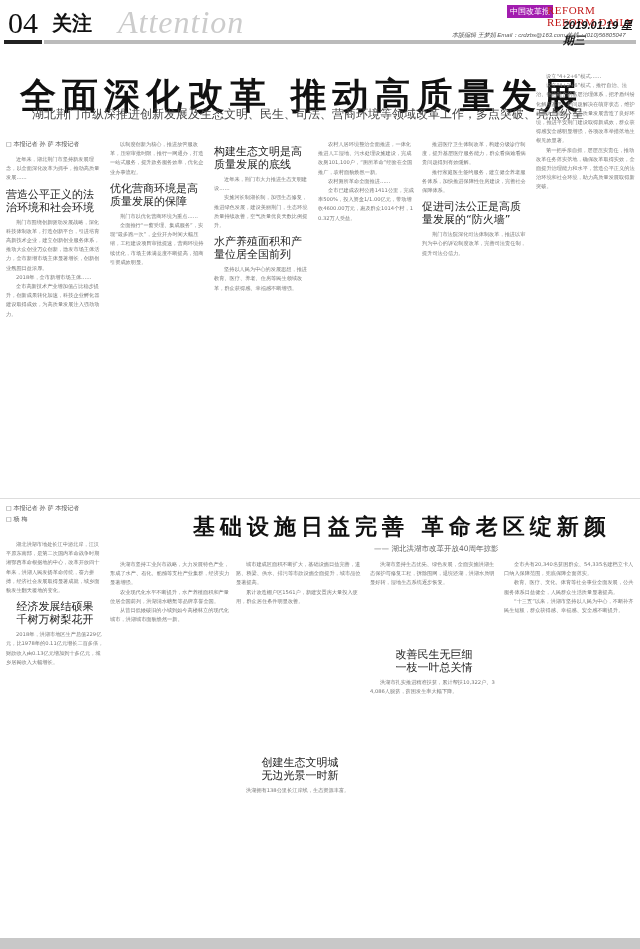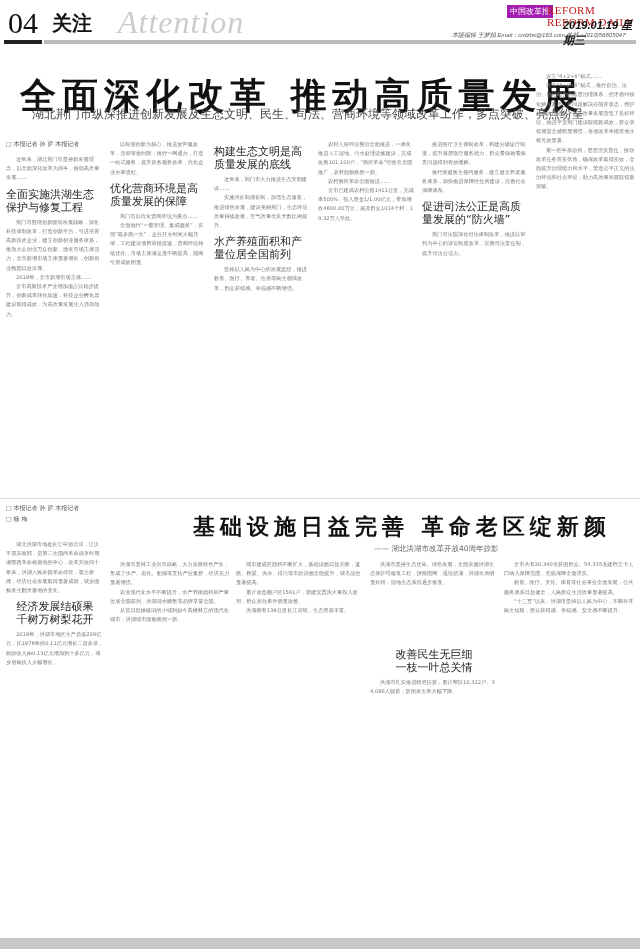--- a/index.html
+++ b/index.html
@@ -51,21 +51,21 @@
 
 <div class="col" style="left:536px;top:72px;width:100px;height:420px;">
   <p class="body-text">设立“4+2+6”模式……</p>
   <p class="body-text">设立“4+2+6”模式，推行自治、法治、德治融合的基层治理体系，把矛盾纠纷化解在基层，把问题解决在萌芽状态，维护社会大局稳定，为高质量发展营造了良好环境，推进平安荆门建设取得新成效，群众获得感安全感明显增强，各项改革举措落地生根见效显著。</p>
   <p class="body-text">第一把手亲自抓，层层压实责任，推动改革任务落实落地，确保改革取得实效，全面提升治理能力和水平，营造公平正义的法治环境和社会环境，助力高质量发展取得新突破。</p>
 </div>
 
 <div class="col" style="left:6px;top:140px;width:98px;height:352px;">
   <div class="byline">□ 本报记者  孙  萨  本报记者</div>
   <p class="body-text">近年来，湖北荆门市坚持新发展理念，以全面深化改革为抓手，推动高质量发展……</p>
-  <div class="sub-title">全面实施洪湖生态保护与修复工程</div>
+  <div class="sub-title">营造公平正义的法治环境和社会环境</div>
   <p class="body-text">荆门市围绕创新驱动发展战略，深化科技体制改革，打造创新平台，引进培育高新技术企业，建立创新创业服务体系，推动大众创业万众创新，激发市场主体活力，全市新增市场主体显著增长，创新创业氛围日益浓厚。</p>
   <p class="body-text">2018年，全市新增市场主体……</p>
   <p class="body-text">全市高新技术产业增加值占比稳步提升，创新成果转化加速，科技企业孵化器建设取得成效，为高质量发展注入强劲动力。</p>
 </div>
 
 <div class="col" style="left:110px;top:140px;width:98px;height:352px;">
   <p class="body-text">以制度创新为核心，推进放管服改革，压缩审批时限，推行一网通办，打造一站式服务，提升政务服务效率，优化企业办事流程。</p>
   <div class="sub-title">优化营商环境是高质量发展的保障</div>
   <p class="body-text">荆门市以优化营商环境为重点……</p>
   <p class="body-text">全面推行“一窗受理、集成服务”，实现“最多跑一次”，企业开办时间大幅压缩，工程建设项目审批提速，营商环境持续优化，市场主体满意度不断提高，招商引资成效明显。</p>
@@ -110,20 +110,22 @@
 
 <div class="col" style="left:110px;top:560px;width:120px;height:375px;">
   <p class="body-text">洪湖市坚持工业兴市战略，大力发展特色产业，形成了水产、石化、船舶等支柱产业集群，经济实力显著增强。</p>
   <p class="body-text">农业现代化水平不断提升，水产养殖面积和产量位居全国前列，洪湖清水螃蟹等品牌享誉全国。</p>
   <p class="body-text">从昔日低矮破旧的小城到如今高楼林立的现代化城市，洪湖城市面貌焕然一新。</p>
 </div>
 
 <div class="col" style="left:236px;top:560px;width:128px;height:375px;">
   <p class="body-text">城市建成区面积不断扩大，基础设施日益完善，道路、桥梁、供水、排污等市政设施全面提升，城市品位显著提高。</p>
   <p class="body-text">累计改造棚户区1561户，新建安置房大量投入使用，群众居住条件明显改善。</p>
+  <div class="sub-title center" style="white-space:pre-line; margin-top:150px;">创建生态文明城
+无边光景一时新</div>
   <p class="body-text">洪湖拥有138公里长江岸线，生态资源丰富。</p>
 </div>
 
 <div class="col" style="left:370px;top:560px;width:128px;height:375px;">
   <p class="body-text">洪湖市坚持生态优先、绿色发展，全面实施洪湖生态保护与修复工程，拆除围网，退垸还湖，洪湖水质明显好转，湿地生态系统逐步恢复。</p>
   <div class="sub-title center" style="white-space:pre-line; margin-top:60px;">改善民生无巨细
 一枝一叶总关情</div>
   <p class="body-text">洪湖市扎实推进精准扶贫，累计帮扶10,322户、34,086人脱贫，贫困发生率大幅下降。</p>
 </div>
 

